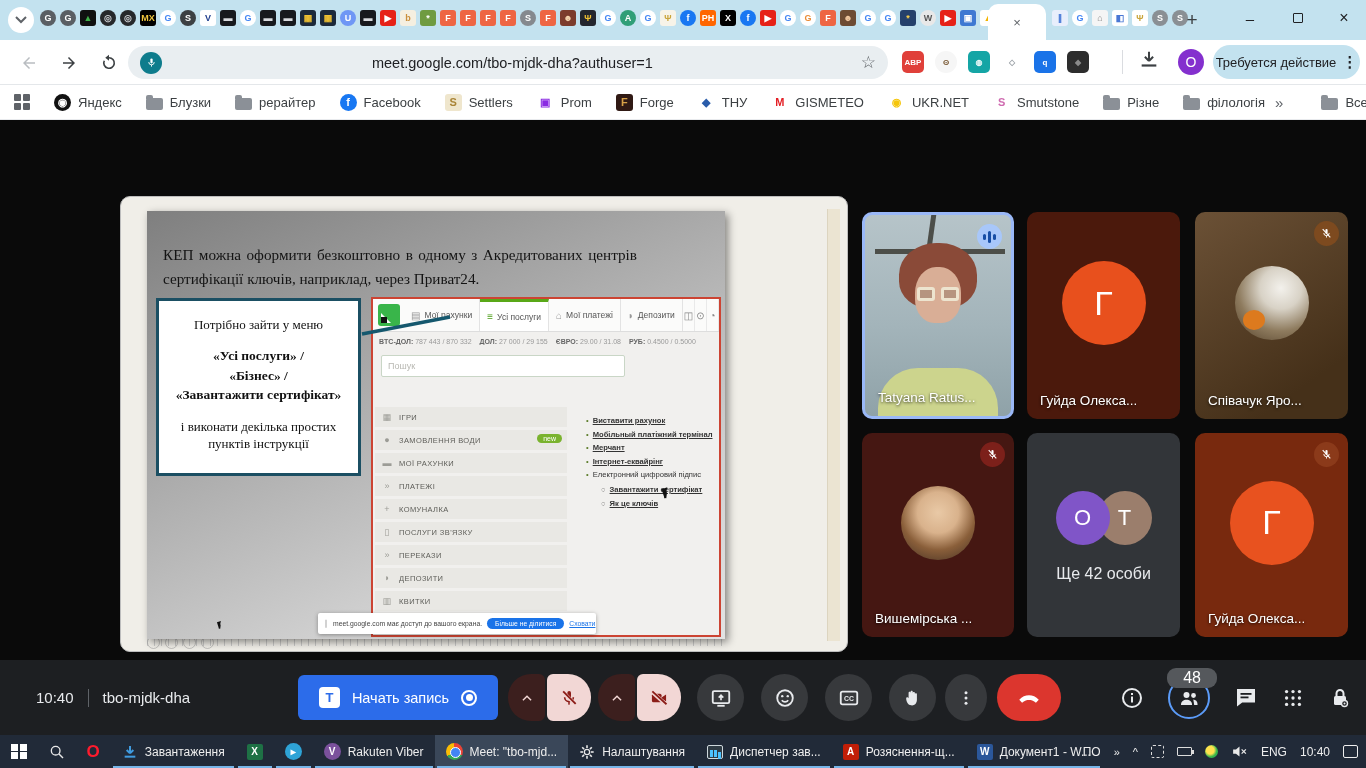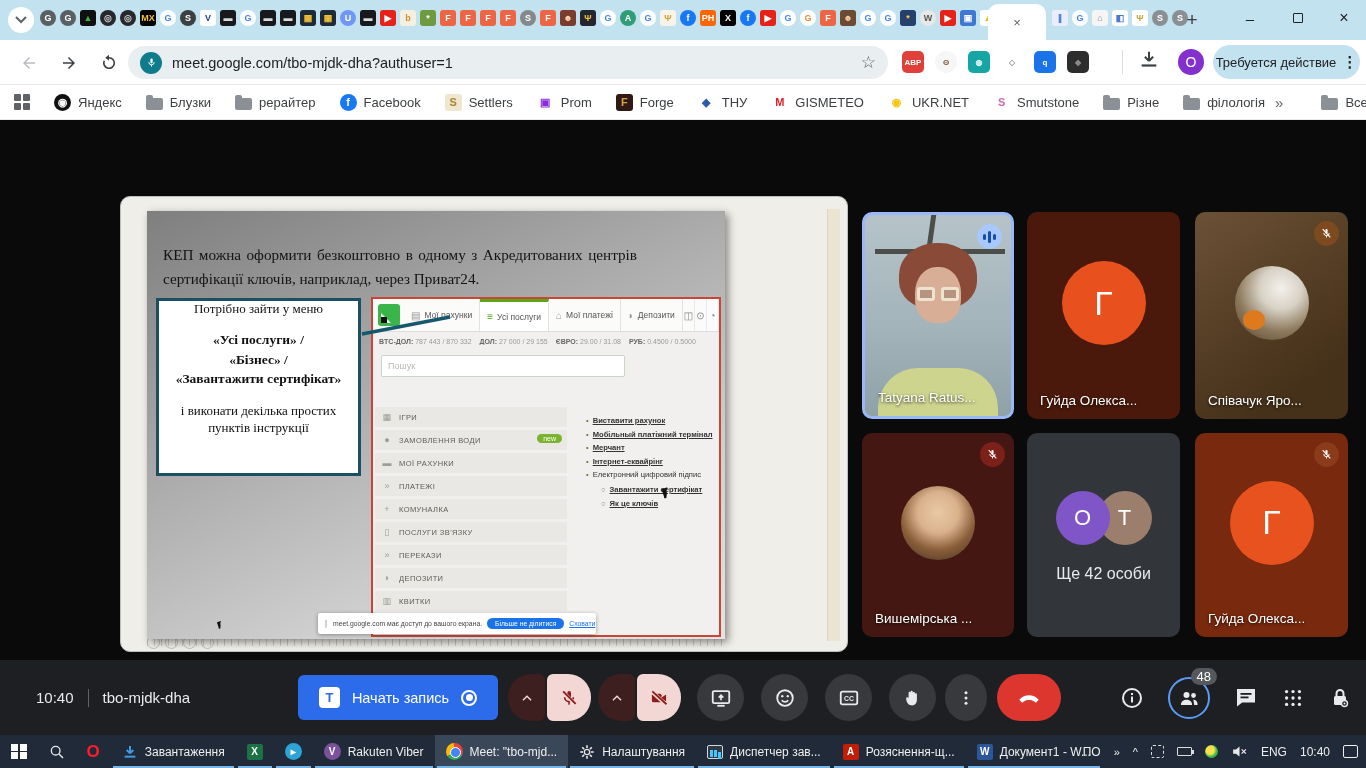--- a/index.html
+++ b/index.html
@@ -17,21 +17,21 @@
   .active-tab{position:absolute;left:988px;top:4px;width:58px;height:36px;background:#fff;border-radius:10px 10px 0 0;display:flex;align-items:center;justify-content:center;}
   .tab-close{color:#5f6368;font-size:13px;line-height:1;padding:2px 4px;border-radius:50%;}
   .newtab{position:absolute;left:1180px;top:8px;width:24px;height:24px;color:#3c4043;font-size:19px;text-align:center;line-height:23px;border-radius:50%;}
   .wc{position:absolute;top:0;width:44px;height:36px;display:flex;align-items:center;justify-content:center;color:#202124;font-size:15px;}
   .wc.min{left:1228px;}.wc.max{left:1276px;}.wc.close{left:1322px;font-size:16px;}
   .maxbox{width:10px;height:10px;border:1.5px solid #202124;border-radius:1px;display:block;}
 
   
   .navbar{position:absolute;left:0;top:40px;width:1366px;height:45px;background:#fff;border-bottom:1px solid #e4e7ea;}
   .navbtn{position:absolute;top:8px;width:30px;height:30px;display:flex;align-items:center;justify-content:center;}
-  .urlpill{position:absolute;left:128px;top:6px;width:760px;height:33px;background:#e9eef1;border-radius:17px;display:flex;align-items:center;padding:0 12px;}
+  .urlpill{position:absolute;left:128px;top:6px;width:760px;height:33px;background:#e9eef1;border-radius:17px;display:flex;align-items:center;padding:0 12px;text-align:center;}
   .micbadge{width:22px;height:22px;border-radius:50%;background:#0e7c8c;display:flex;align-items:center;justify-content:center;margin-right:10px;flex:none;}
   .urltext{font-size:14.5px;color:#202124;white-space:nowrap;overflow:hidden;flex:1;}
   .urlstar{color:#5f6368;font-size:17px;margin-left:8px;}
   .extrow{position:absolute;left:902px;top:11px;display:flex;gap:11px;align-items:center;}
   .ext{width:22px;height:22px;border-radius:5px;display:flex;align-items:center;justify-content:center;font-size:8px;font-weight:bold;}
   .ext.round{border-radius:50%;}
   .navsep{position:absolute;left:1122px;top:10px;width:1px;height:24px;background:#dadce0;}
   .dl{position:absolute;left:1138px;top:9px;}
   .profile{position:absolute;left:1178px;top:9px;width:26px;height:26px;border-radius:50%;background:#8430ce;color:#fff;font-size:14px;display:flex;align-items:center;justify-content:center;}
   .actionpill{position:absolute;left:1213px;top:5px;width:147px;height:34px;background:#c3e2ef;border-radius:17px;display:flex;align-items:center;justify-content:center;gap:6px;font-size:13px;color:#202124;}
@@ -63,21 +63,21 @@
 
   
   .shwin{position:absolute;left:120px;top:4px;width:728px;height:456px;background:#f0eee8;border:1px solid #bdbdbd;border-radius:10px;}
   .pp-right{position:absolute;right:7px;top:12px;width:13px;height:432px;background:#ebe4d2;border-left:1px solid #dcd4bf;}
   .pp-ticks{position:absolute;left:26px;bottom:5px;width:580px;height:9px;background:repeating-linear-gradient(90deg,#b9b9b9 0 1px,transparent 1px 7px);opacity:.7;}
   .ghost{position:absolute;bottom:2px;width:13px;height:13px;border:1px solid #9a9a9a;border-radius:50%;opacity:.55;}
   .slide{position:absolute;left:26px;top:14px;width:578px;height:428px;background:linear-gradient(155deg,#7f7f7f 0%,#a6a6a6 35%,#cfcfcf 72%,#e3e3e3 100%);box-shadow:3px 3px 8px rgba(0,0,0,.45);}
   .serif{font-family:"Liberation Serif",serif;}
   .sl-title{position:absolute;left:16px;top:32px;width:474px;font-size:15.2px;line-height:1.55;color:#141414;text-align:justify;}
   .lbox{position:absolute;left:9px;top:87px;width:205px;height:178px;background:#fff;border:3px solid #1b4f63;text-align:center;color:#111;}
-  .lbox .t1{font-size:13px;}
+  .lbox .t1{margin-top:16px;font-size:13px;}
   .lbox .tb{font-size:13.5px;font-weight:bold;line-height:1.45;}
   .lbox .t1{margin-bottom:13px;}
   .lbox .t5{margin:13px auto 0;width:180px;font-size:13px;line-height:1.35;}
 
   
   .privat{position:absolute;left:224px;top:86px;width:350px;height:340px;background:#f1f0ee;border:2px solid #cc4433;}
   .pv-tabs{position:absolute;left:0;top:0;width:100%;height:33px;background:#fbfbfa;border-bottom:1px solid #ddd;display:flex;align-items:stretch;}
   .pv-logo{width:22px;height:22px;margin:5px 4px 0 5px;background:#39b54a;border-radius:3px;position:relative;flex:none;}
   .pv-logo:after{content:"";position:absolute;left:3px;bottom:3px;border-left:10px solid #fff;border-top:10px solid transparent;}
   .pv-logo:before{content:"";position:absolute;left:3px;bottom:3px;width:6px;height:6px;background:#111;z-index:1;}
@@ -181,21 +181,21 @@
   .split{position:absolute;top:14px;height:47px;display:flex;gap:2px;}
   #mic-split{left:508px;}
   #cam-split{left:598px;}
   .seg-ch{width:37px;height:47px;background:#3c1f1e;border-radius:23px 6px 6px 23px;display:flex;align-items:center;justify-content:center;}
   .seg-ic{width:44px;height:47px;background:#f2d7d5;border-radius:6px 23px 23px 6px;display:flex;align-items:center;justify-content:center;}
   .roundbtn{position:absolute;top:14px;width:47px;height:47px;border-radius:50%;background:#37393c;display:flex;align-items:center;justify-content:center;}
   .endcall{position:absolute;left:997px;top:14px;width:64px;height:47px;border-radius:24px;background:#dc362e;display:flex;align-items:center;justify-content:center;}
   .cb-right{position:absolute;right:14px;top:0;height:75px;display:flex;align-items:center;gap:24px;}
   .cbr{position:relative;display:flex;align-items:center;justify-content:center;}
   .peoplering{width:42px;height:42px;border:2px solid #5b9bf8;border-radius:50%;display:flex;align-items:center;justify-content:center;}
-  .cntbadge{position:absolute;top:-9px;right:-7px;background:#55585c;color:#fff;font-size:13px;border-radius:9px;padding:1px 6px;margin-left:7px;}
+  .cntbadge{position:absolute;top:-9px;right:-7px;background:#55585c;color:#fff;font-size:16px;border-radius:9px;padding:1px 16px;margin-left:7px;}
 
   
   .taskbar{position:absolute;left:0;top:735px;width:1366px;height:33px;background:#212a38;display:flex;align-items:stretch;}
   #tb-apps{display:flex;align-items:stretch;}
   .tb-app{position:relative;display:flex;align-items:center;gap:7px;padding:0 11px;color:#eee;font-size:12px;white-space:nowrap;}
   .tb-app.open:after{content:"";position:absolute;left:2px;right:2px;bottom:0;height:2px;background:#76b5e8;}
   .tb-app.active{background:#3a4759;}
   .sq{width:16px;height:16px;border-radius:2px;color:#fff;font-size:10px;font-weight:bold;display:flex;align-items:center;justify-content:center;}
   .circ{width:17px;height:17px;border-radius:50%;color:#fff;font-size:10px;font-weight:bold;display:flex;align-items:center;justify-content:center;}
   .ic-start{display:grid;grid-template-columns:7px 7px;gap:1.5px;}

